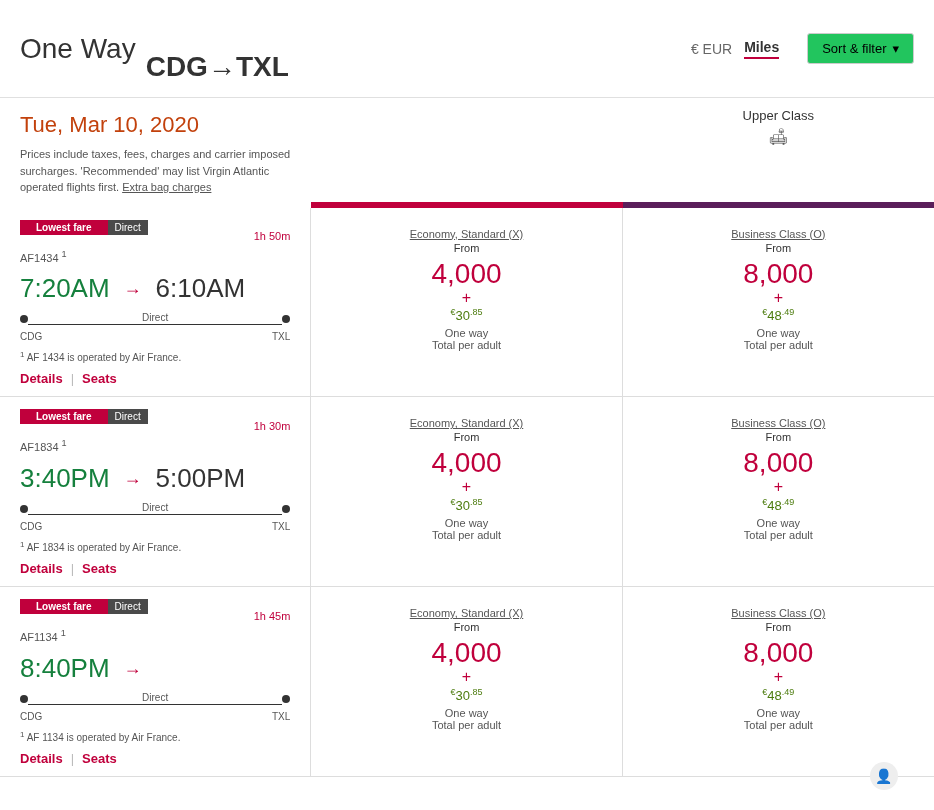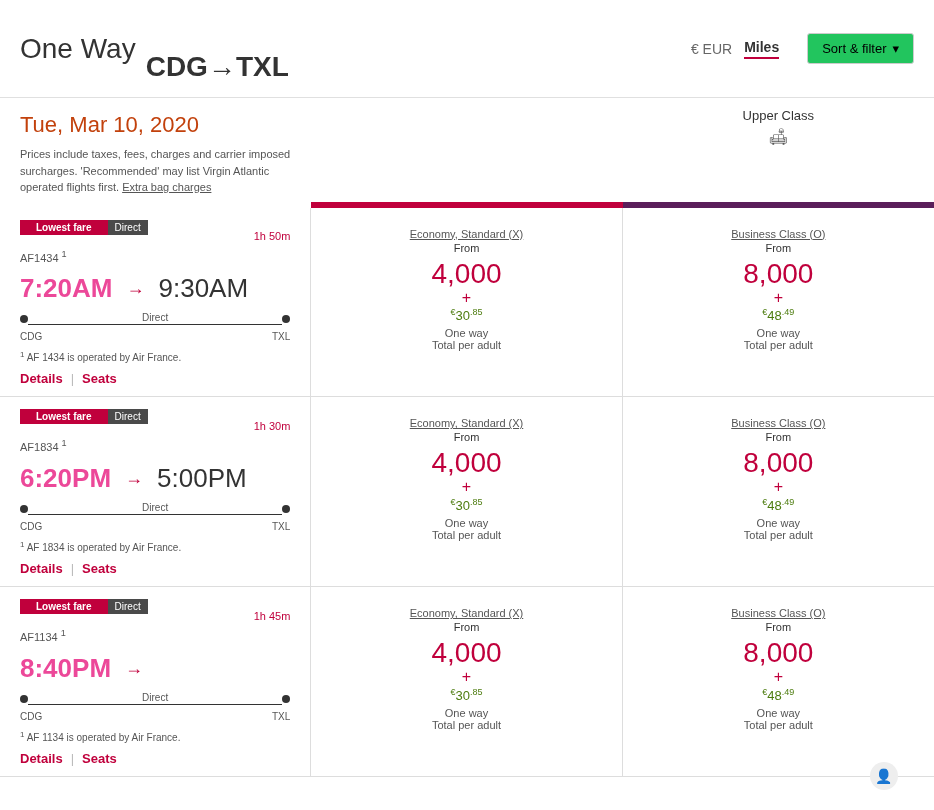--- a/index.html
+++ b/index.html
@@ -122,21 +122,21 @@
       font-size: 11px;
       color: #555;
       margin-bottom: 10px;
     }
     .flight-times {
       display: flex;
       align-items: center;
       gap: 0;
       margin-bottom: 8px;
     }
-    .time-depart { font-size: 26px; font-weight: 700; color: #ec4899; }
+    .time-depart { font-size: 26px; font-weight: 400; color: #15803d; }
     .time-arrow { color: #c0003c; font-size: 18px; margin: 0 14px; }
     .time-arrive { font-size: 26px; font-weight: 400; color: #333; }
     .route-line {
       display: flex;
       align-items: center;
       margin-bottom: 6px;
       gap: 0;
     }
     .route-dot { width: 8px; height: 8px; border-radius: 50%; background: #333; flex-shrink: 0; }
     .route-middle {
@@ -279,21 +279,21 @@
         <div class="flight-badges">
           <span class="badge-lowest">Lowest fare</span>
           <span class="badge-direct">Direct</span>
         </div>
         <span class="flight-duration">1h 50m</span>
       </div>
       <div class="flight-number">AF1434 <sup>1</sup></div>
       <div class="flight-times">
         <span class="time-depart">7:20AM</span>
         <span class="time-arrow">→</span>
-        <span class="time-arrive">9:30AM</span>
+        <span class="time-arrive">6:10AM</span>
       </div>
       <div class="route-line">
         <div class="route-dot"></div>
         <div class="route-middle">
           <span class="route-direct-label">Direct</span>
           <div class="route-line-bar"></div>
         </div>
         <div class="route-dot"></div>
       </div>
       <div class="route-airports">
@@ -330,21 +330,21 @@
     <div class="flight-info">
       <div class="flight-badges-row">
         <div class="flight-badges">
           <span class="badge-lowest">Lowest fare</span>
           <span class="badge-direct">Direct</span>
         </div>
         <span class="flight-duration">1h 30m</span>
       </div>
       <div class="flight-number">AF1834 <sup>1</sup></div>
       <div class="flight-times">
-        <span class="time-depart">6:20PM</span>
+        <span class="time-depart">3:40PM</span>
         <span class="time-arrow">→</span>
         <span class="time-arrive">5:00PM</span>
       </div>
       <div class="route-line">
         <div class="route-dot"></div>
         <div class="route-middle">
           <span class="route-direct-label">Direct</span>
           <div class="route-line-bar"></div>
         </div>
         <div class="route-dot"></div>

